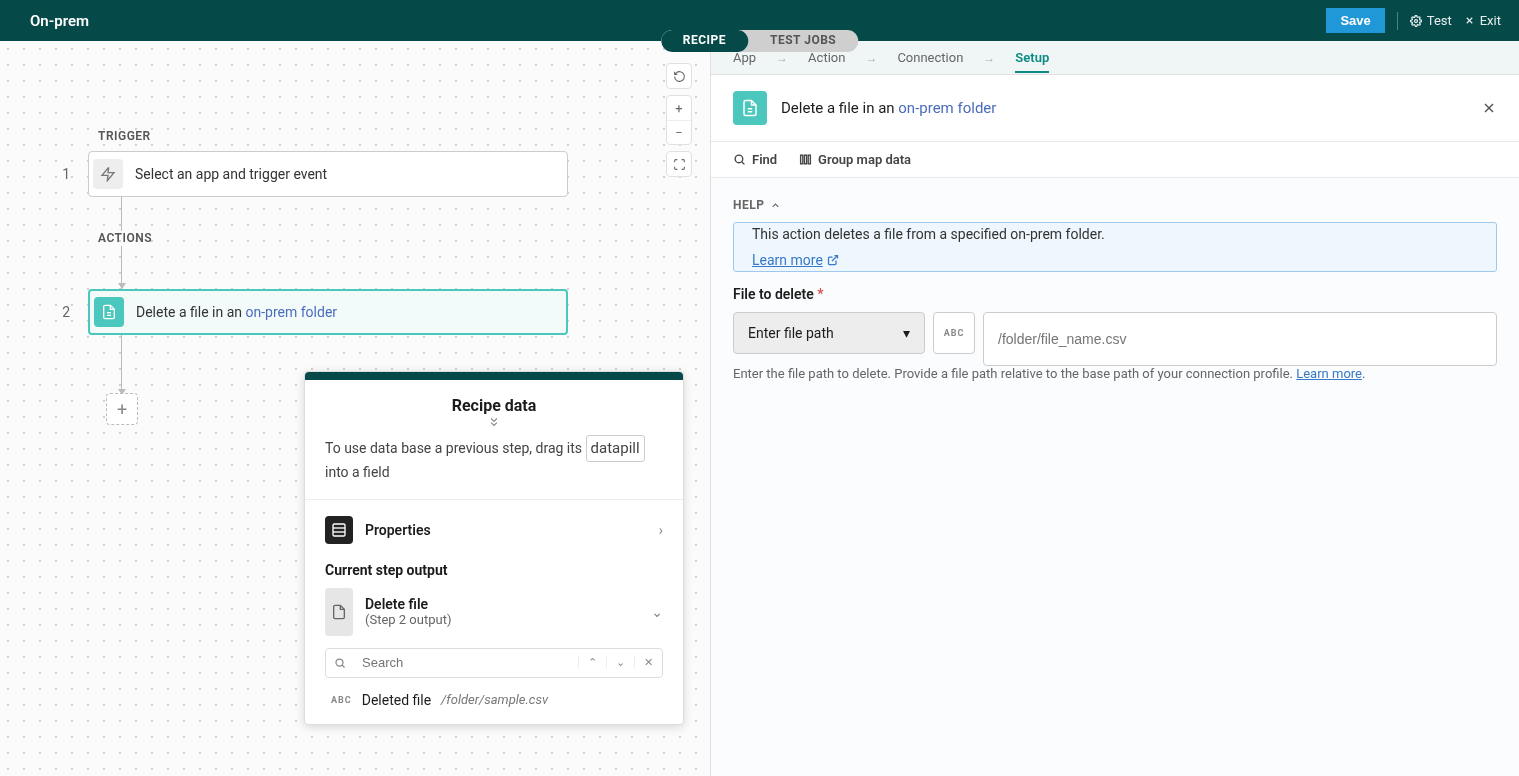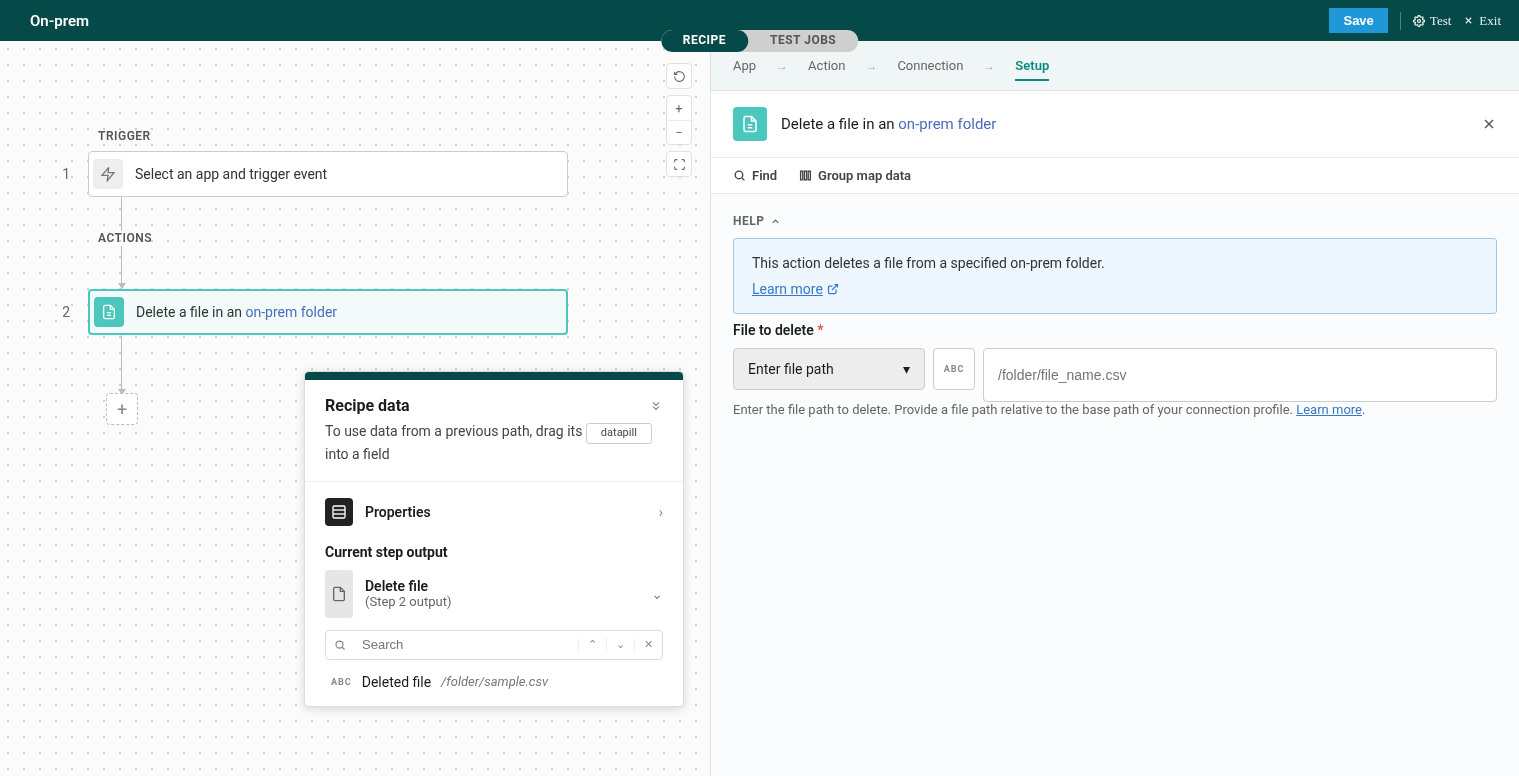--- a/index.html
+++ b/index.html
@@ -4,21 +4,21 @@
 <style>
   * { box-sizing: border-box; margin: 0; padding: 0; }
   body { font-family: -apple-system, BlinkMacSystemFont, "Segoe UI", Roboto, Helvetica, Arial, sans-serif; font-size: 14px; color: #1c1c1c; background: #fff; width: 1519px; height: 776px; overflow: hidden; }
   
   
   .top-bar { height: 41px; background: #0b4b4b; background: #064949; display: flex; align-items: center; padding: 0 18px 0 30px; position: relative; }
   .top-bar-title { color: #fff; font-weight: 600; font-size: 15px; }
   .top-bar-right { margin-left: auto; display: flex; align-items: center; gap: 12px; }
   .btn-save { background: #27a6e3; background: #1f9ce0; background: #2097d6; color: #fff; border: none; border-radius: 0; padding: 5px 14px; font-size: 13px; font-weight: 600; cursor: pointer; }
   .top-divider { width: 1px; height: 18px; background: rgba(255,255,255,0.3); }
-  .top-link { color: rgba(255,255,255,0.9); font-size: 13px; display: flex; align-items: center; gap: 5px; cursor: pointer; font-family: Liberation Serif, serif; }
+  .top-link { color: rgba(255,255,255,0.9); font-size: 13px; display: flex; align-items: center; gap: 5px; cursor: pointer; }
   
   
   .mode-tabs { position: absolute; top: 30px; left: 50%; transform: translateX(-50%); display: flex; background: #cfcfcf; border-radius: 18px; overflow: hidden; z-index: 5; height: 22px; }
   .mode-tab { padding: 3px 22px; font-size: 12px; font-weight: 700; letter-spacing: 0.5px; cursor: pointer; }
   .mode-tab.active { background: #0b4b4b; background: #064949; color: #fff; border-radius: 18px; }
   .mode-tab.inactive { color: #555; }
   
   
   .main { display: flex; height: calc(776px - 41px); }
   
@@ -54,23 +54,23 @@
   .conn2::after { content: ''; position: absolute; bottom: 0; left: -3px; border-left: 4px solid transparent; border-right: 4px solid transparent; border-top: 6px solid #bbb; }
   .conn1b { position: absolute; top: 205px; left: 121px; width: 1px; height: 43px; background: #bbb; }
   .conn1b::after { content: ''; position: absolute; bottom: 0; left: -3px; border-left: 4px solid transparent; border-right: 4px solid transparent; border-top: 6px solid #bbb; }
   
   .add-btn { position: absolute; top: 352px; left: 106px; width: 32px; height: 32px; border: 1px dashed #bbb; border-radius: 4px; background: #fff; display: flex; align-items: center; justify-content: center; color: #888; font-size: 18px; cursor: pointer; }
   
   
   .recipe-panel { position: absolute; top: 330px; left: 304px; width: 380px; background: #fff; border: 1px solid #ddd; border-radius: 4px; box-shadow: 0 2px 10px rgba(0,0,0,0.15); }
   .recipe-panel-head { height: 8px; background: #0b4b4b; background: #064949; border-radius: 4px 4px 0 0; }
   .recipe-panel-body { padding: 16px 20px; }
-  .rp-title { font-size: 16px; font-weight: 700; margin-bottom: 6px; display: flex; justify-content: space-between; align-items: center; }
+  .rp-title { font-size: 16px; font-weight: 700; margin-bottom: 6px; display: flex; justify-content: space-between; align-items: center; flex-direction: column; }
   .rp-desc { font-size: 14px; color: #444; line-height: 1.5; }
-  .datapill { display: inline-block; border: 1px solid #ccc; border-radius: 3px; padding: 1px 14px; font-size: 11px; }
+  .datapill { display: inline-block; border: 1px solid #ccc; border-radius: 3px; padding: 1px 4px; font-size: 15px; }
   .rp-section { border-top: 1px solid #eee; margin: 16px -20px 0; padding: 16px 20px 0; }
   .rp-row { display: flex; align-items: center; gap: 12px; cursor: pointer; }
   .rp-icon { width: 28px; height: 28px; border-radius: 4px; background: #222; display: flex; align-items: center; justify-content: center; color: #fff; font-size: 10px; }
   .rp-row .label { font-weight: 600; font-size: 14px; flex: 1; }
   .rp-row .chev { color: #888; }
   .rp-subtitle { font-size: 14px; font-weight: 700; margin: 18px 0 10px; }
   .step-output-row { display: flex; align-items: center; gap: 12px; cursor: pointer; }
   .step-output-icon { width: 28px; height: 48px; border-radius: 4px; background: #e6e6e6; display: flex; align-items: center; justify-content: center; color: #666; }
   .step-output-text .t1 { font-weight: 600; font-size: 14px; }
   .step-output-text .t2 { font-size: 13px; color: #666; }
@@ -78,37 +78,37 @@
   .search-row input { border: none; flex: 1; padding: 0 8px; font-size: 13px; outline: none; }
   .search-row .sicon { padding: 0 8px; color: #888; font-size: 12px; }
   .search-row .sbtn { width: 28px; text-align: center; color: #888; border-left: 1px solid #eee; font-size: 11px; cursor: pointer; }
   .output-item { display: flex; align-items: center; gap: 10px; margin-top: 14px; padding-left: 6px; }
   .abc-badge { font-size: 9px; font-weight: 700; letter-spacing: 1px; color: #888; }
   .output-name { font-size: 14px; }
   .output-val { font-size: 13px; color: #777; font-style: italic; }
   
   
   .right-panel { flex: 1; display: flex; flex-direction: column; background: #fafcfd; }
-  .breadcrumb { height: 50px; background: #eff6f5; display: flex; align-items: center; padding: 0 22px; gap: 20px; font-size: 13px; border-bottom: 1px solid #e0e0e0; }
+  .breadcrumb { height: 34px; background: #eff6f5; display: flex; align-items: center; padding: 0 22px; gap: 20px; font-size: 13px; border-bottom: 1px solid #e0e0e0; }
   .bc-item { color: #666; cursor: pointer; }
   .bc-item.active { color: #0a8a82; font-weight: 600; border-bottom: 2px solid #0a8a82; padding-bottom: 6px; margin-bottom: -8px; }
   .bc-arrow { color: #aaa; font-size: 12px; }
   
   .panel-header { background: #fff; border-bottom: 1px solid #e8e8e8; padding: 16px 22px; display: flex; align-items: center; gap: 14px; }
   .ph-icon { width: 34px; height: 34px; border-radius: 4px; background: #4bc7be; display: flex; align-items: center; justify-content: center; color: #fff; }
   .ph-title { font-size: 15px; flex: 1; }
   .ph-title .link { color: #4b6bbd; }
   .ph-close { color: #555; cursor: pointer; font-size: 16px; }
   
   .panel-toolbar { background: #fff; border-bottom: 1px solid #e8e8e8; padding: 10px 22px; display: flex; gap: 22px; font-size: 13px; }
   .pt-item { display: flex; align-items: center; gap: 6px; color: #444; cursor: pointer; font-weight: 600; }
   
   .panel-content { padding: 20px 22px; }
   .help-header { font-size: 12px; font-weight: 700; letter-spacing: 0.5px; color: #666; display: flex; align-items: center; gap: 6px; cursor: pointer; margin-bottom: 10px; }
-  .help-box { border: 1px solid #a0c8ea; background: #eef7fd; border-radius: 3px; padding: 16px 18px; margin-bottom: 8px; }
+  .help-box { border: 1px solid #a0c8ea; background: #eef7fd; border-radius: 3px; padding: 3px 18px; margin-bottom: 14px; }
   .help-box p { font-size: 14px; color: #333; margin-bottom: 10px; }
   .help-box a { color: #3878c7; text-decoration: underline; font-size: 14px; display: inline-flex; align-items: center; gap: 4px; }
   
   .field-label { font-size: 14px; font-weight: 600; margin-bottom: 10px; }
   .field-label .req { color: #d9534f; }
   .field-row { display: flex; gap: 8px; }
   .path-mode { width: 192px; height: 42px; border: 1px solid #ccc; background: #ededed; border-radius: 4px; display: flex; align-items: center; justify-content: space-between; padding: 0 14px; font-size: 14px; cursor: pointer; }
   .abc-box { width: 42px; height: 42px; border: 1px solid #ccc; border-radius: 4px; display: flex; align-items: center; justify-content: center; font-size: 9px; font-weight: 700; letter-spacing: 1px; color: #888; background: #fff; }
   .path-input { flex: 1; height: 54px; border: 1px solid #ccc; border-radius: 4px; padding: 0 14px; font-size: 14px; background: #fff; position: relative; }
   .path-input::after { content: ''; position: absolute; bottom: 2px; right: 2px; width: 8px; height: 8px; border-right: 2px solid #bbb; border-bottom: 2px solid #bbb; }
@@ -221,21 +221,21 @@
         <div class="rp-title">
           <span>Recipe data</span>
           <span style="color:#888;font-size:12px">
             <svg width="14" height="14" viewBox="0 0 24 24" fill="none" stroke="currentColor" stroke-width="2">
                 <polyline points="7 13 12 18 17 13"></polyline>
                 <polyline points="7 6 12 11 17 6"></polyline>
               </svg>
           </span>
         </div>
         <div class="rp-desc">
-          <span>To use data from a previous path, drag its </span><span class="datapill">datapill</span><span> into a field</span>
+          <span>To use data base a previous step, drag its </span><span class="datapill">datapill</span><span> into a field</span>
         </div>
 
         <div class="rp-section">
           <div class="rp-row">
             <div class="rp-icon">
               <svg width="16" height="16" viewBox="0 0 24 24" fill="none" stroke="currentColor" stroke-width="2">
                   <rect x="3" y="3" width="18" height="18" rx="2"></rect>
                   <line x1="3" y1="9" x2="21" y2="9"></line>
                   <line x1="3" y1="15" x2="21" y2="15"></line>
                 </svg>

